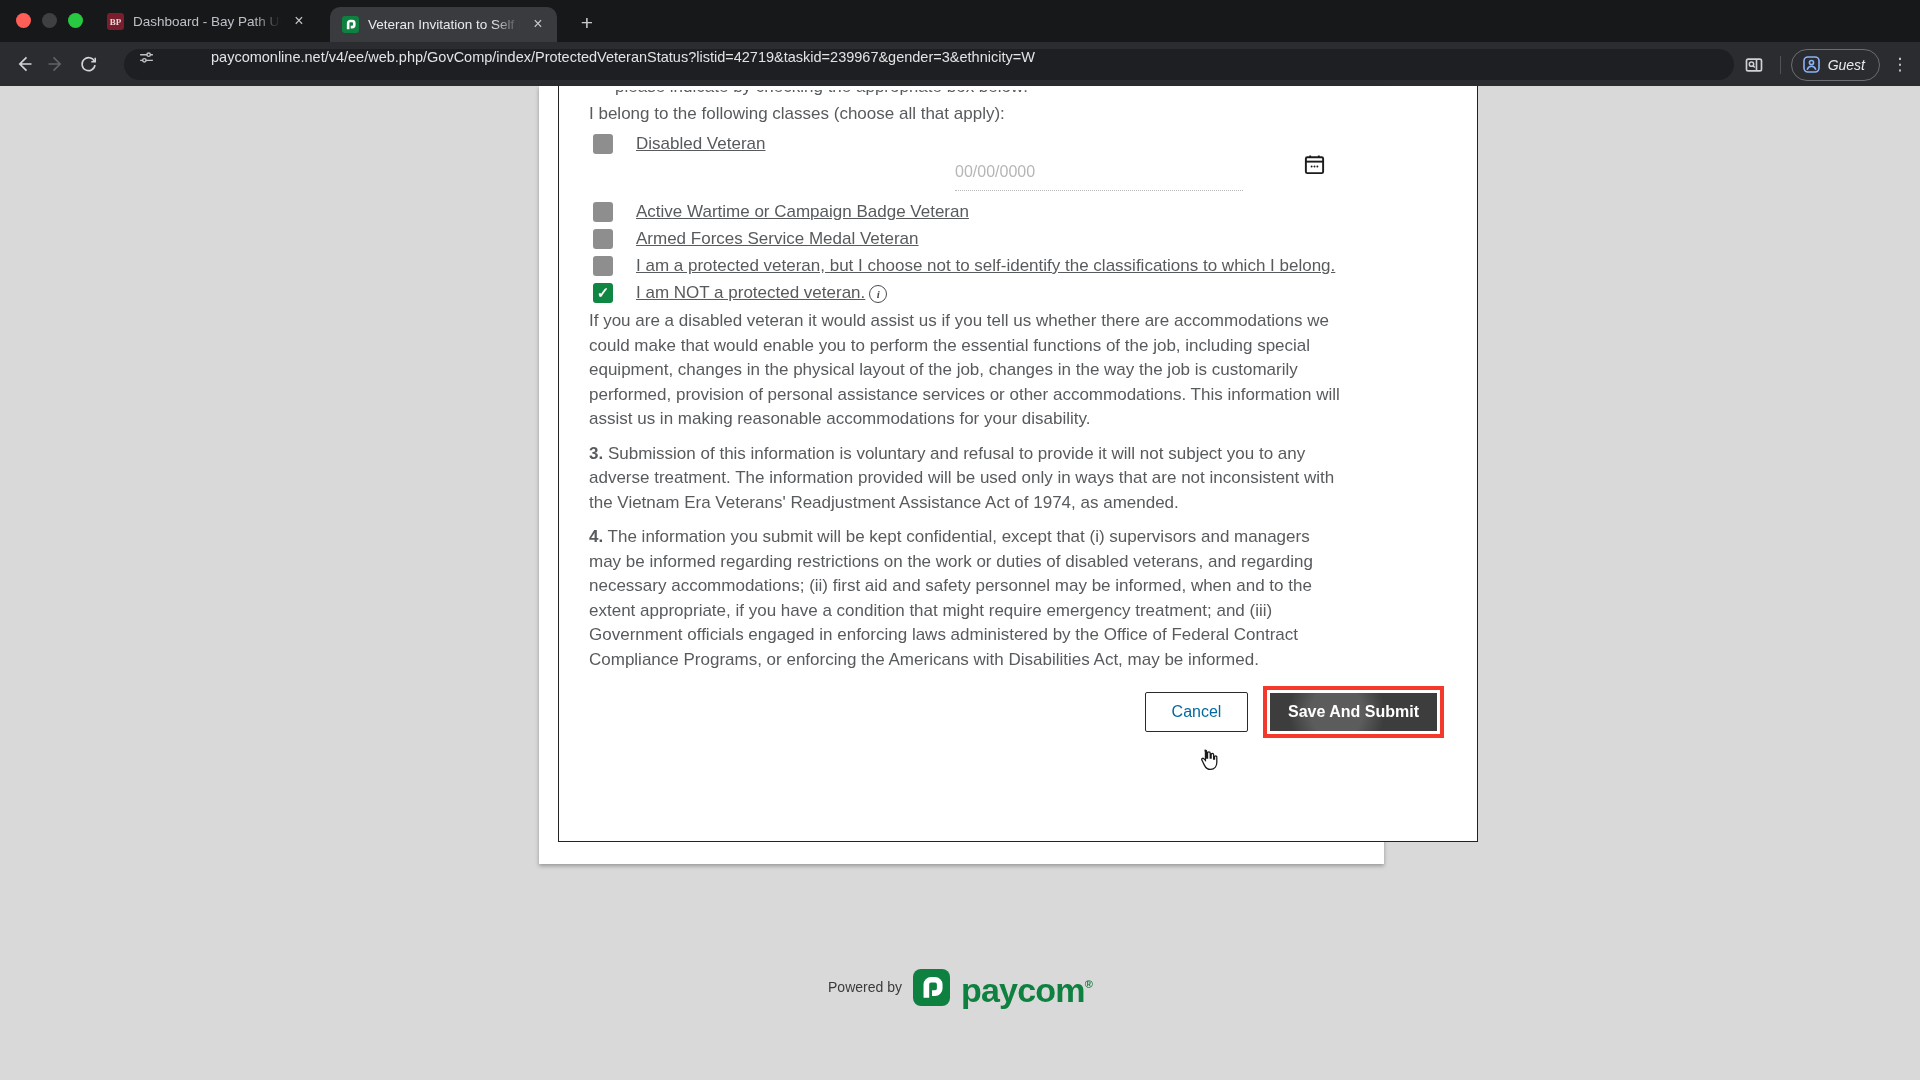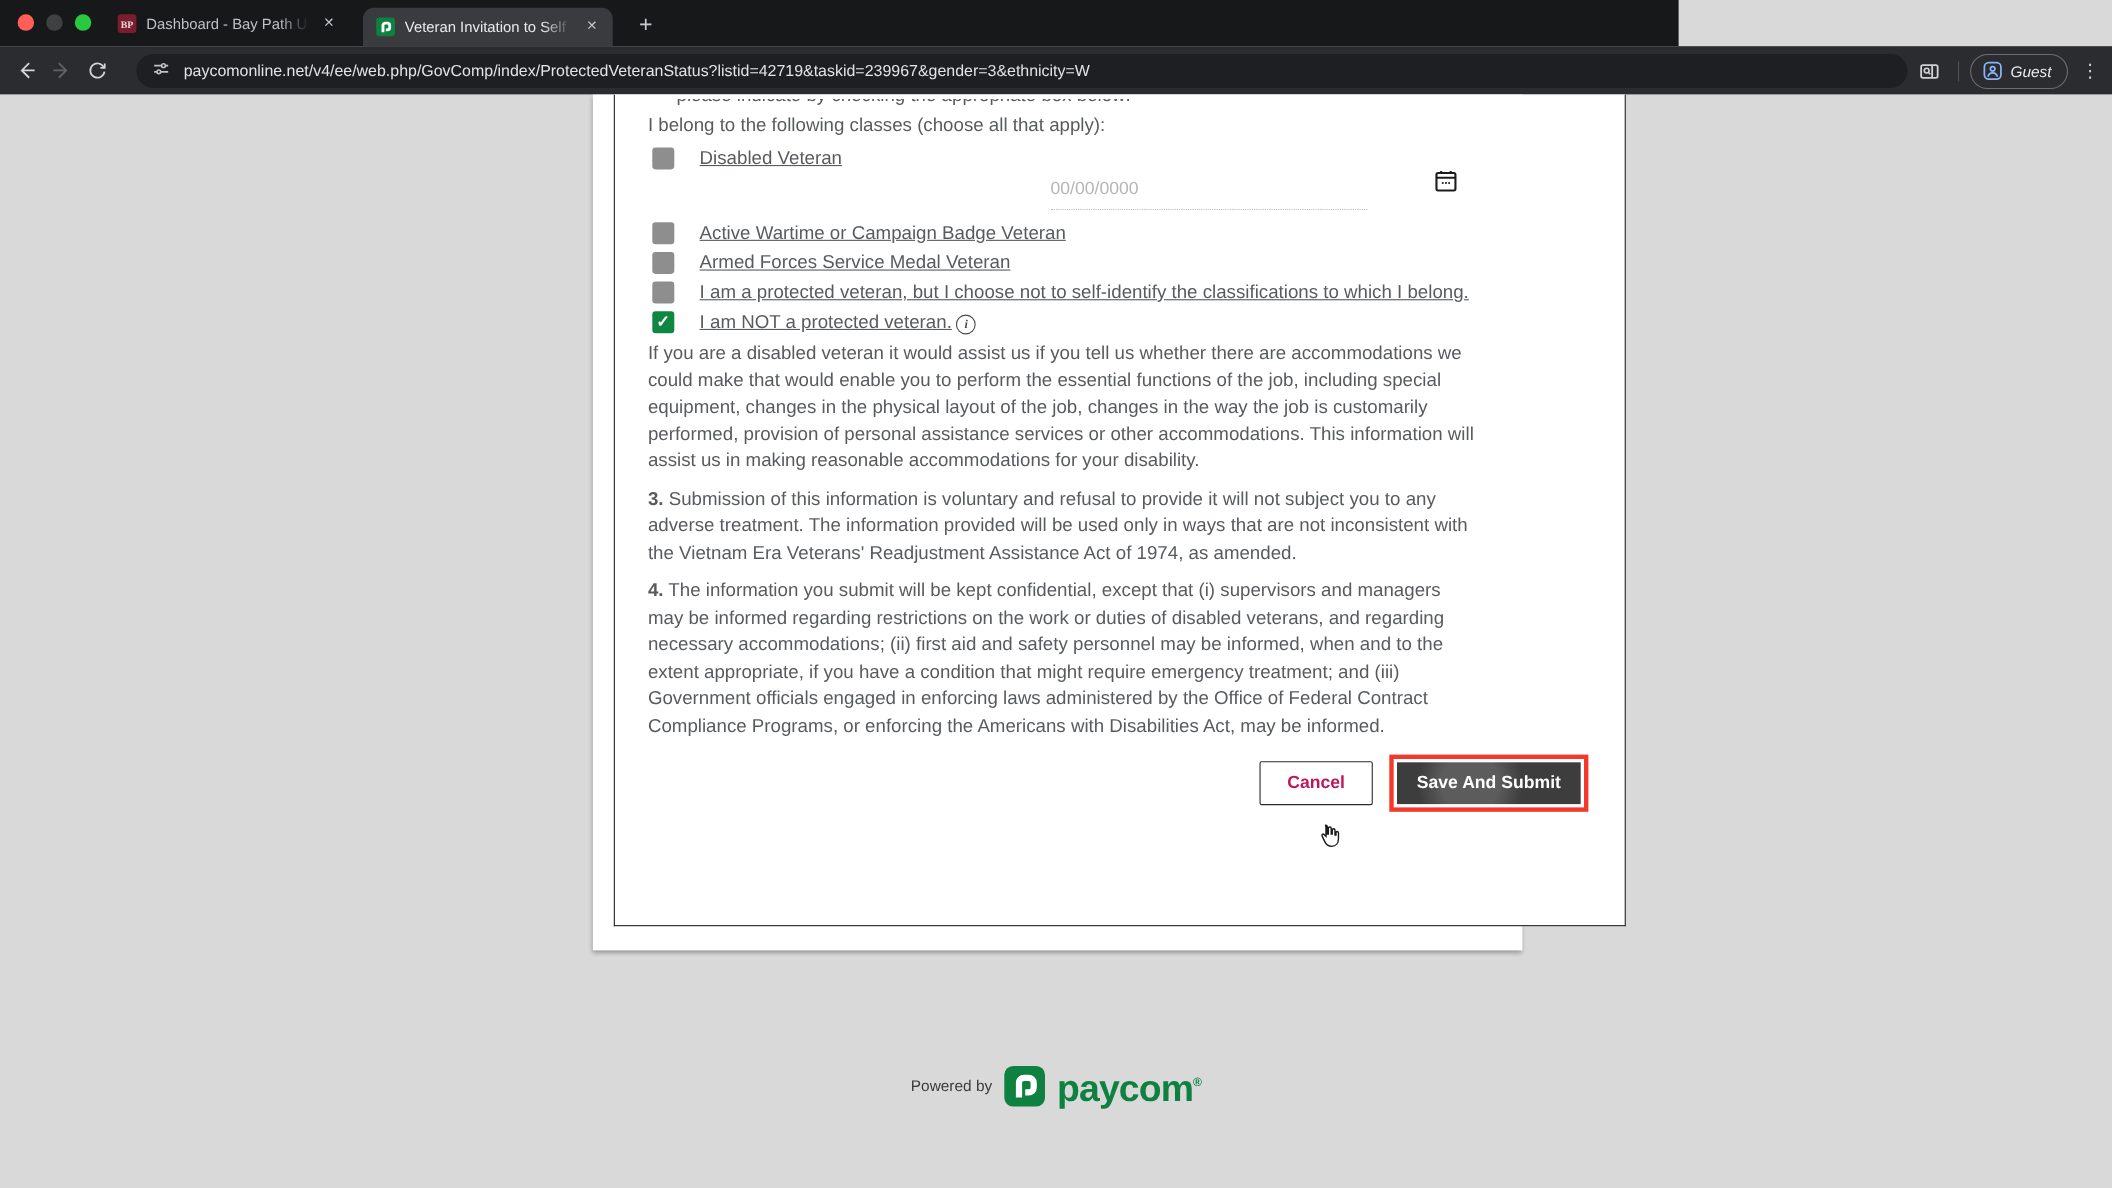--- a/index.html
+++ b/index.html
@@ -1,41 +1,41 @@
 <!DOCTYPE html>
 <html><head>
 <meta charset="utf-8">
 <style>
   * { margin:0; padding:0; box-sizing:border-box; }
   html,body { background:#000; }
   body { font-family:"Liberation Sans", sans-serif; }
   .screen { position:relative; width:1920px; height:1080px; overflow:hidden; background:#d9d9d9; }
 
   
-  .tabstrip { position:absolute; left:0; top:0; width:1526px; height:42px; background:#17181a; display:flex; align-items:flex-end; }
+  .tabstrip { position:absolute; left:0; top:0; width:1920px; height:42px; background:#17181a; display:flex; align-items:flex-end; }
   .traffic { position:absolute; left:16px; top:13px; display:flex; gap:11px; }
   .traffic span { width:15px; height:15px; border-radius:50%; display:block; }
   .tl-close { background:#ff5f57; }
   .tl-min { background:#3f4042; }
   .tl-zoom { background:#28c840; }
 
   .tab { height:35px; display:flex; align-items:center; gap:9px; padding:0 10px 0 12px; color:#bdc1c6; font-size:13.5px; }
   .tab.inactive { position:absolute; left:95px; top:4px; width:223px; }
   .tab.active { position:absolute; left:330px; top:7px; width:227px; height:35px; background:#3a3b3f; border-radius:10px 10px 0 0; color:#e8eaed; }
   .tab-title { flex:1; white-space:nowrap; overflow:hidden; -webkit-mask-image:linear-gradient(90deg,#000 82%,transparent); mask-image:linear-gradient(90deg,#000 82%,transparent); }
   .tab-close { font-size:16px; line-height:16px; width:18px; height:18px; text-align:center; border-radius:50%; color:#c3c6c9; flex:0 0 auto; }
   .favicon { width:17px; height:17px; border-radius:3px; flex:0 0 auto; display:flex; align-items:center; justify-content:center; }
   .favicon.bp { background:#7a1e2e; color:#e9d7d7; font-family:"Liberation Serif", serif; font-weight:700; font-size:9px; }
   .favicon.pc { background:#0e8140; }
   .newtab { position:absolute; left:572px; top:8px; width:30px; height:30px; color:#c7c9cc; font-size:21px; text-align:center; line-height:29px; border-radius:50%; }
 
   .toolbar { position:absolute; left:0; top:42px; width:1920px; height:44px; background:#2b2c2f; display:flex; align-items:center; }
   .navbtn { width:32px; height:32px; display:flex; align-items:center; justify-content:center; border-radius:50%; flex:0 0 auto; }
   .nav-back { margin-left:8px; }
-  .omnibox { position:absolute; left:124px; top:7px; width:1610px; height:31px; background:#1e1f22; border-radius:16px; display:flex; align-items:center; padding:0 14px; }
+  .omnibox { position:absolute; left:124px; top:7px; width:1610px; height:31px; background:#1e1f22; border-radius:16px; display:flex; padding:0 14px;gap:44px; }
   .omni-url { color:#e3e3e4; font-size:14.5px; white-space:nowrap; overflow:hidden; margin-left:12px; }
   .right-tools { position:absolute; right:10px; top:6px; height:33px; display:flex; align-items:center; gap:10px; }
   .vsep { width:1px; height:18px; background:#515255; }
   .guest-pill { display:flex; align-items:center; gap:7px; border:1px solid #6b6d70; border-radius:17px; height:32px; padding:0 14px 0 10px; color:#e8eaed; font-size:14px;font-style:italic; }
   .dots { color:#cfd1d4; font-size:17px; width:20px; text-align:center; }
 
   
   .page { position:absolute; left:0; top:86px; width:1920px; height:994px; background:#d9d9d9; }
   .panel { position:absolute; left:539px; top:0; width:845px; height:778px; background:#ffffff; box-shadow:0 2px 4px rgba(0,0,0,.3); }
   .card { position:absolute; left:19px; top:0; width:920px; height:756px; background:#fff; border:1px solid #222; border-top:none; padding:4px 15px 0 30px; color:#585b5e; }
@@ -54,21 +54,21 @@
   .date-block { position:relative; margin:8px 0 10px 366px; width:288px; }
   .date-input { font-size:16px; color:#b6b6b6; padding-bottom:9px; border-bottom:1.5px dotted #b9b9b9; }
   .cal-ic { position:absolute; left:348px; top:-10px; }
   .date-label { margin-top:27px; font-size:17px; }
 
   .para { font-size:17px; line-height:24.5px; width:757px; margin-top:10px; }
   .para.first { margin-top:3px; }
   .para b { font-weight:700; }
 
   .btn-row { display:flex; align-items:center; justify-content:flex-end; gap:15px; margin-top:14px; padding-right:18px; }
-  .btn-cancel { width:103px; height:40px; background:#fff; border:1.5px solid #2b2b2b; border-radius:2px; font-size:16px; font-weight:700; color:#be185d; font-family:"Liberation Sans", sans-serif; display:flex; align-items:center; justify-content:center; }
+  .btn-cancel { width:103px; height:40px; background:#fff; border:1.5px solid #2b2b2b; border-radius:2px; font-size:16px; font-weight:400; color:#0369a1; font-family:"Liberation Sans", sans-serif; display:flex; align-items:center; justify-content:center; }
   .red-box { border:4px solid #f3392b; padding:3px; background:#fff; }
   .btn-submit { width:167px; height:38px; border:none; color:#fff; font-size:16px; font-weight:700; font-family:"Liberation Sans", sans-serif; background:radial-gradient(circle at 40% 50%, #5c5c5c 0 26px, #3d3d3d 48px); display:flex; align-items:center; justify-content:center; }
 
   
   .powered { position:absolute; left:0; top:878px; width:100%; height:46px; display:flex; align-items:center; justify-content:center; gap:11px; }
   .powered-label { font-size:14px; color:#3b3b3b; }
   .logo-mark { width:37px; height:37px; background:#0e8140; border-radius:8px; display:flex; align-items:center; justify-content:center; }
   .wordmark { color:#0e8140; font-size:34px; font-weight:600; letter-spacing:-0.8px; line-height:34px; }
   .reg { color:#0e8140; font-size:11px; vertical-align:14px; }
   .legal { position:absolute; left:0; top:944px; width:100%; text-align:center; font-size:12.5px; color:#6e6e6e; }

